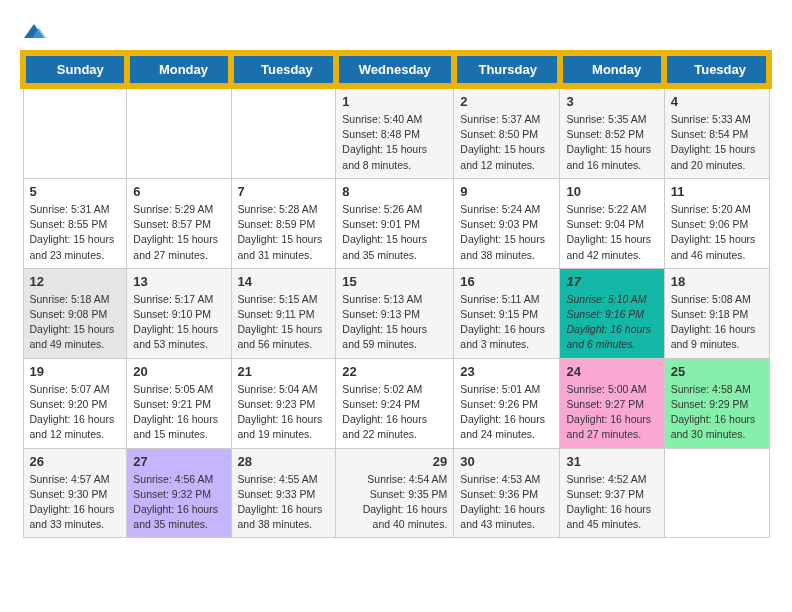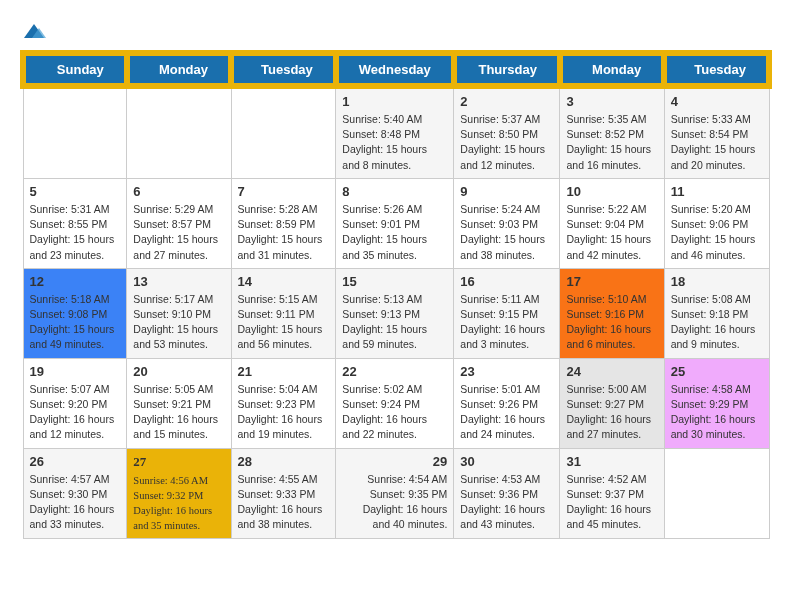--- a/index.html
+++ b/index.html
@@ -171,41 +171,41 @@
         <td style="background: rgb(255, 255, 255); margin-top: 46px;">
           <span class="day-number">10</span>
           <div class="day-info">Sunrise: 5:22 AM<br>Sunset: 9:04 PM<br>Daylight: 15 hours<br>and 42 minutes.</div>
         </td>
         <td style="background: rgb(255, 255, 255);">
           <span class="day-number">11</span>
           <div class="day-info">Sunrise: 5:20 AM<br>Sunset: 9:06 PM<br>Daylight: 15 hours<br>and 46 minutes.</div>
         </td>
       </tr>
       <tr>
-        <td style="background: #3b82f6; margin-left: 28px;">
+        <td style="background: #e5e5e5; margin-left: 28px;">
           <span class="day-number">12</span>
           <div class="day-info">Sunrise: 5:18 AM<br>Sunset: 9:08 PM<br>Daylight: 15 hours<br>and 49 minutes.</div>
         </td>
         <td style="background: rgb(245, 245, 245);">
           <span class="day-number">13</span>
           <div class="day-info">Sunrise: 5:17 AM<br>Sunset: 9:10 PM<br>Daylight: 15 hours<br>and 53 minutes.</div>
         </td>
         <td style="background: rgb(245, 245, 245);">
           <span class="day-number">14</span>
           <div class="day-info">Sunrise: 5:15 AM<br>Sunset: 9:11 PM<br>Daylight: 15 hours<br>and 56 minutes.</div>
         </td>
         <td style="background: rgb(245, 245, 245);">
           <span class="day-number">15</span>
           <div class="day-info">Sunrise: 5:13 AM<br>Sunset: 9:13 PM<br>Daylight: 15 hours<br>and 59 minutes.</div>
         </td>
         <td style="background: rgb(245, 245, 245);">
           <span class="day-number">16</span>
           <div class="day-info">Sunrise: 5:11 AM<br>Sunset: 9:15 PM<br>Daylight: 16 hours<br>and 3 minutes.</div>
         </td>
-        <td style="background: #f97316;">
+        <td style="background: #14b8a6; font-style: italic;">
           <span class="day-number">17</span>
           <div class="day-info">Sunrise: 5:10 AM<br>Sunset: 9:16 PM<br>Daylight: 16 hours<br>and 6 minutes.</div>
         </td>
         <td style="background: rgb(245, 245, 245);">
           <span class="day-number">18</span>
           <div class="day-info">Sunrise: 5:08 AM<br>Sunset: 9:18 PM<br>Daylight: 16 hours<br>and 9 minutes.</div>
         </td>
       </tr>
       <tr>
         <td style="background: rgb(255, 255, 255);">
@@ -221,35 +221,35 @@
           <div class="day-info">Sunrise: 5:04 AM<br>Sunset: 9:23 PM<br>Daylight: 16 hours<br>and 19 minutes.</div>
         </td>
         <td style="background: rgb(255, 255, 255);">
           <span class="day-number">22</span>
           <div class="day-info">Sunrise: 5:02 AM<br>Sunset: 9:24 PM<br>Daylight: 16 hours<br>and 22 minutes.</div>
         </td>
         <td style="background: rgb(255, 255, 255);">
           <span class="day-number">23</span>
           <div class="day-info">Sunrise: 5:01 AM<br>Sunset: 9:26 PM<br>Daylight: 16 hours<br>and 24 minutes.</div>
         </td>
-        <td style="background: #e5e5e5;">
+        <td style="background: #f9a8d4;">
           <span class="day-number">24</span>
           <div class="day-info">Sunrise: 5:00 AM<br>Sunset: 9:27 PM<br>Daylight: 16 hours<br>and 27 minutes.</div>
         </td>
-        <td style="background: #f0abfc;">
+        <td style="background: #86efac;">
           <span class="day-number">25</span>
           <div class="day-info">Sunrise: 4:58 AM<br>Sunset: 9:29 PM<br>Daylight: 16 hours<br>and 30 minutes.</div>
         </td>
       </tr>
       <tr>
         <td style="background: rgb(245, 245, 245);">
           <span class="day-number">26</span>
           <div class="day-info">Sunrise: 4:57 AM<br>Sunset: 9:30 PM<br>Daylight: 16 hours<br>and 33 minutes.</div>
         </td>
-        <td style="background: #eab308; font-family: Liberation Serif, serif;">
+        <td style="background: #c4b5fd;">
           <span class="day-number">27</span>
           <div class="day-info">Sunrise: 4:56 AM<br>Sunset: 9:32 PM<br>Daylight: 16 hours<br>and 35 minutes.</div>
         </td>
         <td style="background: rgb(245, 245, 245); margin-top: 20px;">
           <span class="day-number">28</span>
           <div class="day-info">Sunrise: 4:55 AM<br>Sunset: 9:33 PM<br>Daylight: 16 hours<br>and 38 minutes.</div>
         </td>
         <td style="background: rgb(245, 245, 245); text-align: right;">
           <span class="day-number">29</span>
           <div class="day-info">Sunrise: 4:54 AM<br>Sunset: 9:35 PM<br>Daylight: 16 hours<br>and 40 minutes.</div>

